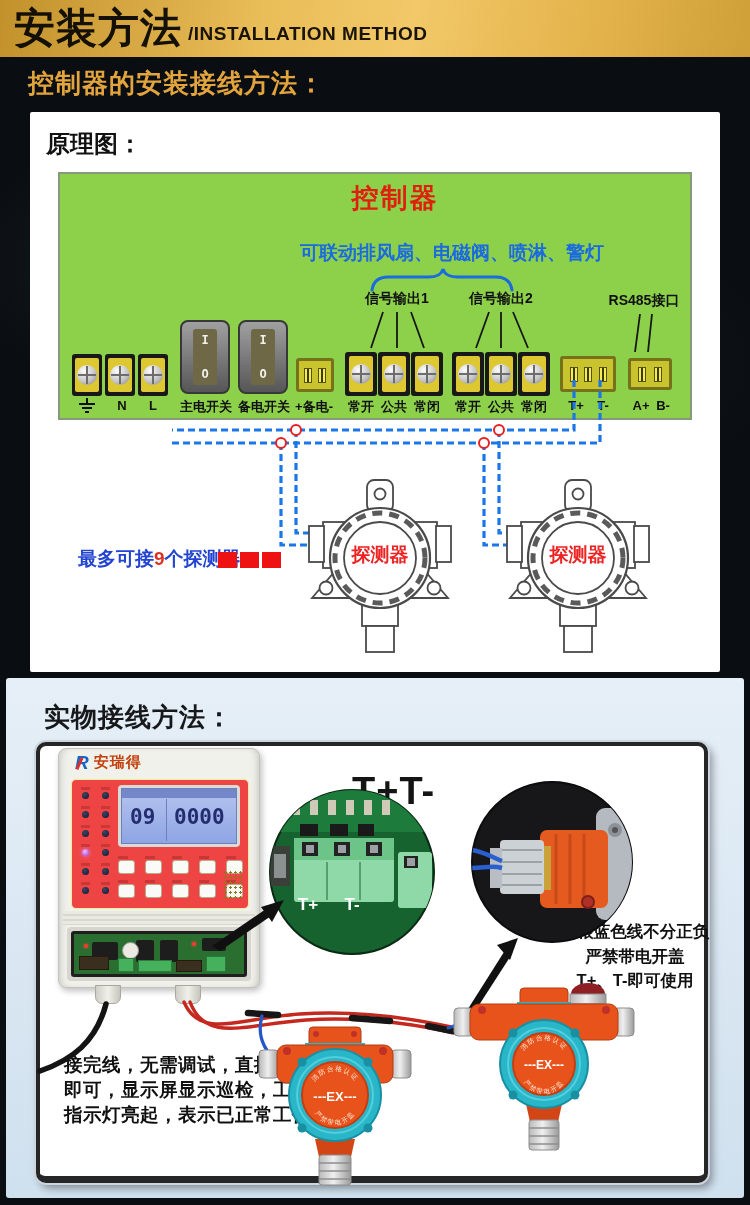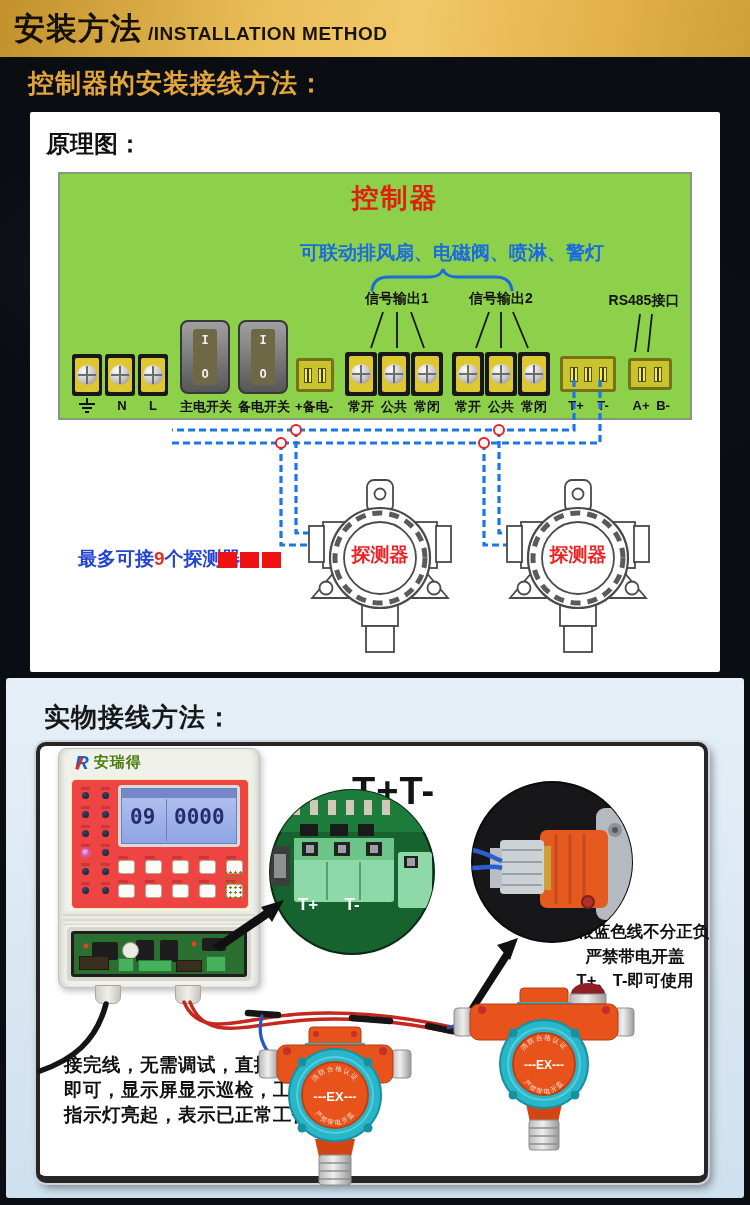--- a/index.html
+++ b/index.html
@@ -7,21 +7,21 @@
         background:radial-gradient(260px 180px at 18% 22%,#141b21 0%,transparent 70%),
                    radial-gradient(300px 200px at 78% 30%,#10161c 0%,transparent 70%),
                    radial-gradient(280px 200px at 50% 75%,#0e141a 0%,transparent 70%),#0a0d11;
         font-family:"Liberation Sans",sans-serif;}
   .abs{position:absolute;}
 
   
   #banner{left:0;top:0;width:750px;height:57px;
           background:linear-gradient(100deg,#c2912c 0%,#e9bd58 35%,#f2c868 55%,#e3b24a 80%,#cf9f38 100%);
           display:flex;align-items:center;padding-left:14px;box-sizing:border-box;}
-  #banner .t1{font-size:31px;font-weight:900;color:#151005;font-family:Liberation Mono, monospace;letter-spacing:1px;}
+  #banner .t1{font-size:41px;font-weight:900;color:#151005;font-family:Liberation Mono, monospace;letter-spacing:1px;}
   #banner .t2{font-size:19px;font-weight:700;color:#1a1407;margin:10px 0 0 6px;letter-spacing:.5px;text-align:right;}
 
   .h-gold{color:#e2a43c;font-size:26px;font-weight:700;letter-spacing:1px;}
 
   
   #card1{left:30px;top:112px;width:690px;height:560px;background:#ffffff;border-radius:2px;}
   #schematicLabel{left:46px;top:128px;font-size:24px;font-weight:700;color:#111;}
 
   #greenPanel{left:58px;top:172px;width:634px;height:248px;background:#8dd14b;
               border:2px solid #88987e;box-sizing:border-box;}
@@ -61,21 +61,21 @@
   #photoCard{left:36px;top:742px;width:672px;height:441px;background:#fff;border:4px solid #262626;
              border-bottom-width:7px;border-radius:10px;box-sizing:border-box;
              box-shadow:0 0 0 2px #ccd5dd,4px 5px 9px rgba(0,0,0,.4);}
 
   
   #ctrl{left:58px;top:748px;width:200px;height:238px;background:#f1f1ec;border:1px solid #c4c4bc;border-radius:8px;
         box-shadow:inset 6px 0 8px -6px #b9b9b0,inset -6px 0 8px -6px #b9b9b0,2px 3px 6px rgba(0,0,0,.25);}
   #ctrlLogo{left:16px;top:4px;display:flex;align-items:center;gap:5px;}
   .logoR{position:relative;color:#1565c8;font-weight:900;font-style:italic;font-size:19px;line-height:1;}
   .logoR::after{content:"";position:absolute;left:3px;top:4px;width:3px;height:13px;background:#d83030;transform:rotate(24deg);}
-  .brandTxt{color:#4d7c0f;font-size:15px;font-weight:800;letter-spacing:1px;}
+  .brandTxt{color:#c2410c;font-size:15px;font-weight:800;letter-spacing:1px;}
   #ctrlPanel{left:12px;top:30px;width:176px;height:128px;background:#ef4444;border:1px solid #f3eb9e;border-radius:5px;}
   .ledcol{display:flex;flex-direction:column;gap:12px;}
   .led{width:7px;height:7px;border-radius:50%;background:radial-gradient(circle at 35% 30%,#3a4466,#141a30);position:relative;}
   .led::before{content:"";position:absolute;left:-1px;top:-5px;width:9px;height:3px;background:#c23434;opacity:.8;}
   .led.on{background:radial-gradient(circle at 40% 35%,#f0b8ff,#a040c8);box-shadow:0 0 4px #d080f0;}
   #lcd{left:46px;top:5px;width:122px;height:62px;background:#d9dbd6;border-radius:4px;padding:3px;box-sizing:border-box;}
   #lcdScr{width:100%;height:100%;background:linear-gradient(#b6c4ee,#8ea4e4);border:1px solid #6e7fba;box-sizing:border-box;position:relative;}
   #lcdScr .bar{position:absolute;left:0;top:0;width:100%;height:9px;background:#7487c8;}
   .lcdNum{position:absolute;font-family:"DejaVu Sans Mono",monospace;font-weight:700;color:#222c6e;font-size:21px;top:16px;}
   #lcdDiv{position:absolute;left:44px;top:10px;width:1px;height:42px;background:#6e7fba;}

